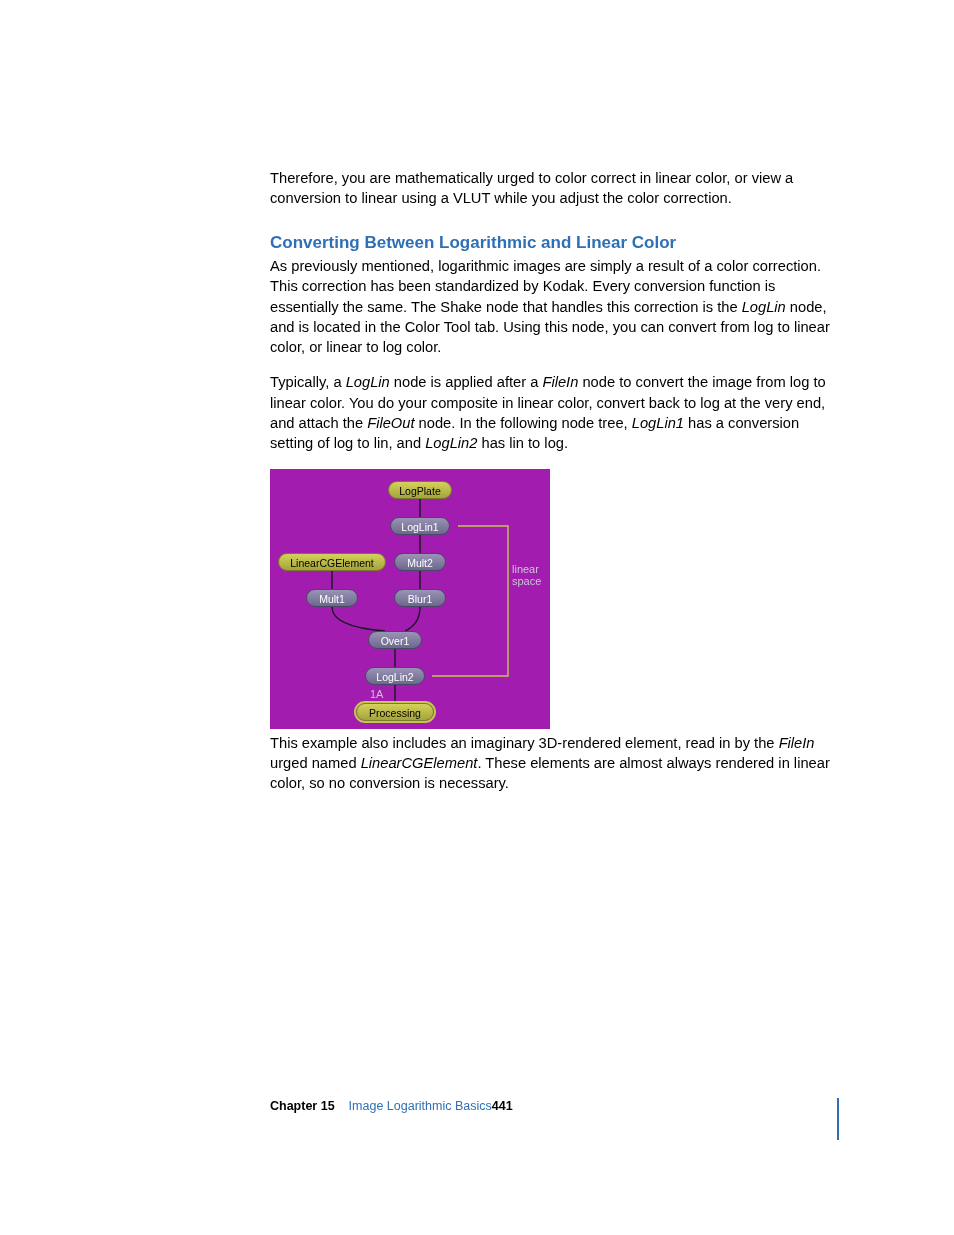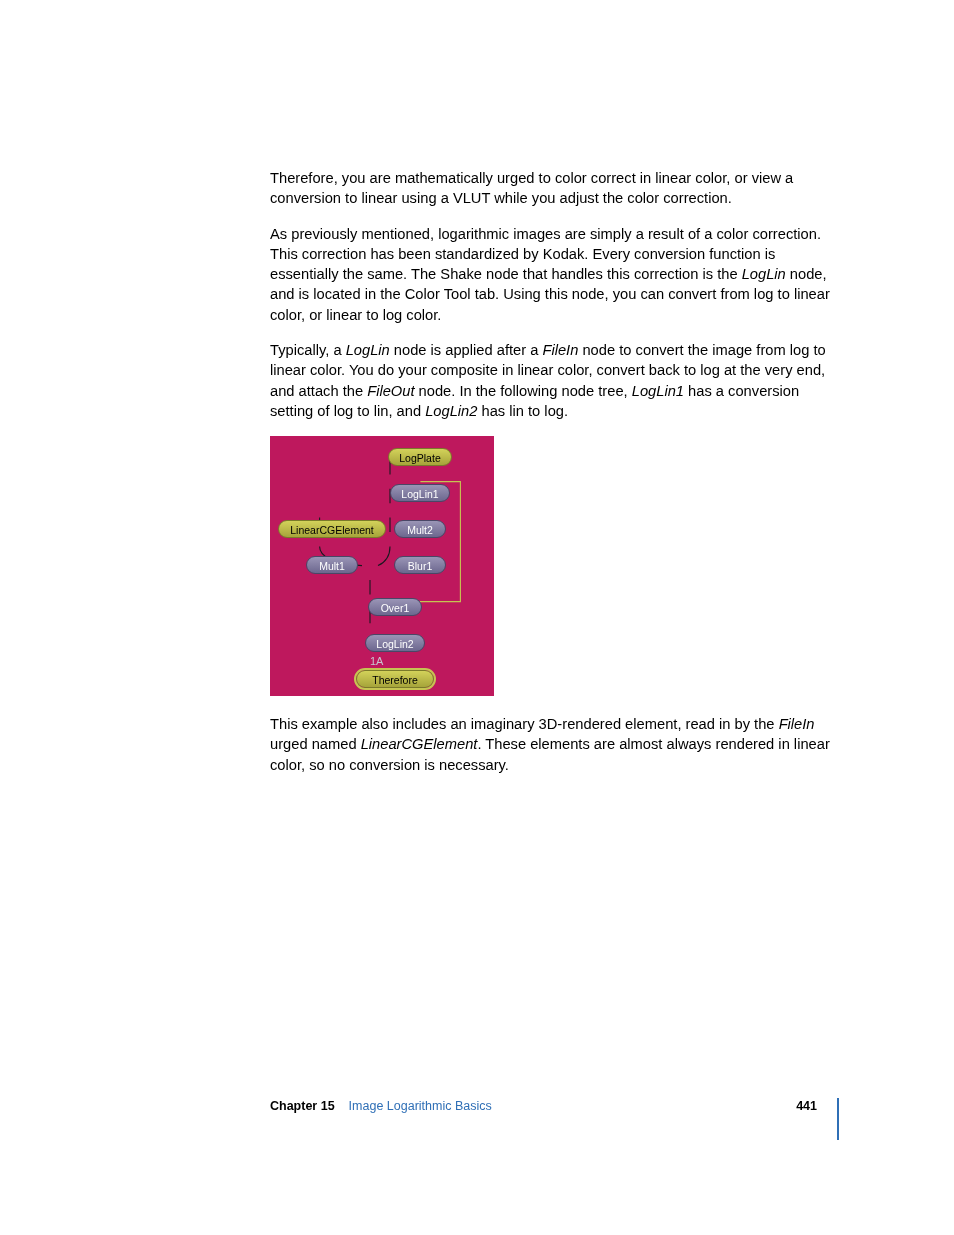--- a/index.html
+++ b/index.html
@@ -22,25 +22,25 @@
     color: #2f6fb6;
     font-weight: 600;
     font-size: 17px;
     margin-top: 22px;
     margin-bottom: 2px;
   }
   .italic { font-style: italic; }
 
   
   .figure {
-    width: 224px;
+    width: 280px;
     height: 260px;
-    background: #be185d;
+    background: #a21caf;
     position: relative;
-    margin: 10px 0 18px 0;
+    margin: 10px 0 4px 0;
     overflow: hidden;
   }
   .figure svg { position: absolute; inset: 0; }
   .node {
     position: absolute;
     height: 18px;
     border-radius: 9px;
     font-size: 10.5px;
     line-height: 18px;
     text-align: center;
@@ -59,39 +59,39 @@
 
   
   .footer {
     position: absolute;
     bottom: 95px;
     left: 270px;
     right: 115px;
     border-right: 2px solid #2f6fb6;
     padding-right: 20px;
     display: flex;
-    justify-content: space-between;
     font-size: 12.5px;
     height: 42px;
     align-items: flex-start;
   }
   .footer .left { display: flex; gap: 14px; }
   .footer .chap { font-weight: 700; color:#000; }
   .footer .title { color: #2f6fb6; }
   .footer .pnum { font-weight: 700; color:#000; }
 </style>
 </head>
 <body>
 
 <div class="page">
 
   <div class="para">
     <span>Therefore, you are mathematically urged to color correct in linear color, or view a conversion to linear using a VLUT while you adjust the color correction.</span>
   </div>
 
+  <div class="heading">Converting Between Logarithmic and Linear Color</div>
 
   <div class="para">
     <span>As previously mentioned, logarithmic images are simply a result of a color correction. This correction has been standardized by Kodak. Every conversion function is essentially the same. The Shake node that handles this correction is the </span><span class="italic">LogLin</span><span> node, and is located in the Color Tool tab. Using this node, you can convert from log to linear color, or linear to log color.</span>
   </div>
 
   <div class="para">
     <span>Typically, a </span><span class="italic">LogLin</span><span> node is applied after a </span><span class="italic">FileIn</span><span> node to convert the image from log to linear color. You do your composite in linear color, convert back to log at the very end, and attach the </span><span class="italic">FileOut</span><span> node. In the following node tree, </span><span class="italic">LogLin1</span><span> has a conversion setting of log to lin, and </span><span class="italic">LogLin2</span><span> has lin to log.</span>
   </div>
 
   <div class="figure">
@@ -113,21 +113,21 @@
 
     <div class="node file" style="left:118px; top:12px; width:64px;">LogPlate</div>
     <div class="node op" style="left:120px; top:48px; width:60px;">LogLin1</div>
     <div class="node file" style="left:8px;  top:84px; width:108px;">LinearCGElement</div>
     <div class="node op" style="left:124px; top:84px; width:52px;">Mult2</div>
     <div class="node op" style="left:36px; top:120px; width:52px;">Mult1</div>
     <div class="node op" style="left:124px; top:120px; width:52px;">Blur1</div>
     <div class="node op" style="left:98px; top:162px; width:54px;">Over1</div>
     <div class="node op" style="left:95px; top:198px; width:60px;">LogLin2</div>
     <div class="ann" style="left:100px; top:219px;">1A</div>
-    <div class="node file sel" style="left:86px; top:234px; width:78px;">Therefore</div>
+    <div class="node file sel" style="left:86px; top:234px; width:78px;">Processing</div>
 
     <div class="ann" style="left:242px; top:94px;">linear</div>
     <div class="ann" style="left:242px; top:106px;">space</div>
   </div>
 
   <div class="para">
     <span>This example also includes an imaginary 3D-rendered element, read in by the </span><span class="italic">FileIn</span><span> urged named </span><span class="italic">LinearCGElement</span><span>. These elements are almost always rendered in linear color, so no conversion is necessary.</span>
   </div>
 
 </div>

